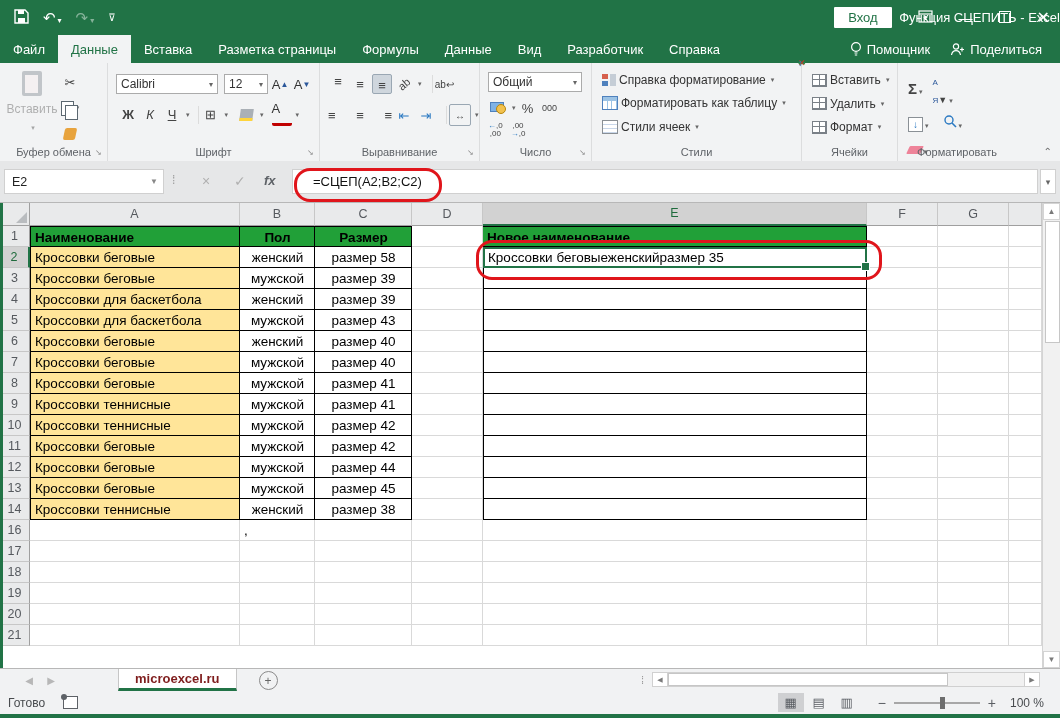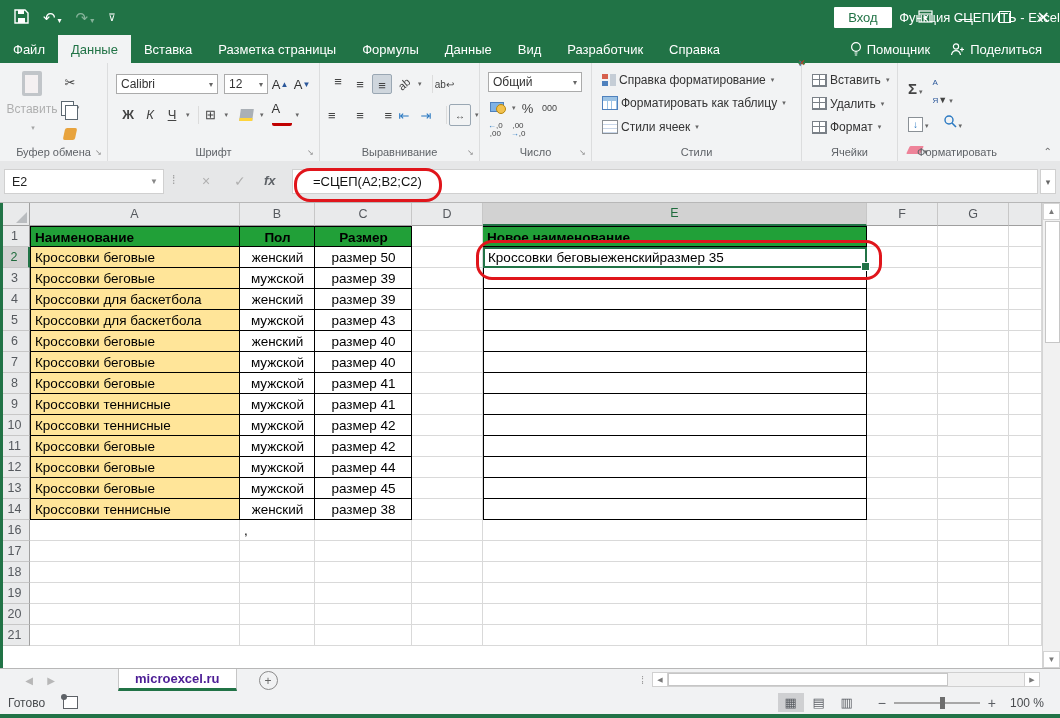--- a/index.html
+++ b/index.html
@@ -105,21 +105,21 @@
   .selrect{position:absolute;border:2px solid #217346;box-sizing:border-box;z-index:40;pointer-events:none}
   .fillhandle{position:absolute;width:7px;height:7px;background:#217346;border:1px solid #fff;box-sizing:content-box;z-index:45;pointer-events:none}
   
   .vscroll{position:absolute;left:1042px;top:0;width:18px;height:465px;background:#f1f1f1;border-left:1px solid #d4d4d4;box-sizing:border-box}
   .varrow{width:100%;height:17px;background:#fff;border:1px solid #d4d4d4;box-sizing:border-box;color:#7a7a7a;font-size:8px;text-align:center;line-height:15px;cursor:pointer}
   .vthumb{position:absolute;left:2px;top:18px;width:13px;height:120px;background:#fff;border:1px solid #c6c6c6;cursor:grab}
   .varrow.bottom{position:absolute;bottom:0}
   
   .sheetbar{left:0;top:668px;width:1060px;height:23px;background:#f1f2f3;border-top:1px solid #b7b7b7;box-sizing:border-box;display:flex;align-items:stretch;font-size:12px;color:#555}
   .navarr{width:22px;display:flex;align-items:center;justify-content:center;color:#b7b7b7;font-size:10px;cursor:pointer}
-  .sheettab{margin-left:56px;background:#fff;border-left:1px solid #c6c6c6;border-right:1px solid #c6c6c6;border-bottom:3px solid #217346;box-sizing:border-box;display:flex;align-items:center;padding:0 16px;color:#4c1d95;font-weight:bold;font-size:13px;cursor:pointer}
+  .sheettab{margin-left:56px;background:#fff;border-left:1px solid #c6c6c6;border-right:1px solid #c6c6c6;border-bottom:3px solid #217346;box-sizing:border-box;display:flex;align-items:center;padding:0 16px;color:#7f1d1d;font-weight:bold;font-size:13px;cursor:pointer}
   .addsheet{width:17px;height:17px;border:1px solid #8a8a8a;border-radius:50%;color:#666;display:flex;align-items:center;justify-content:center;font-size:12px;margin:2px 0 0 22px;cursor:pointer}
   .hdots{margin-left:auto;color:#9b9b9b;font-size:11px;display:flex;align-items:center;cursor:pointer}
   .hscroll{width:388px;height:15px;margin:3px 20px 0 8px;display:flex;align-items:stretch}
   .harrow{width:16px;background:#fff;border:1px solid #d0d0d0;box-sizing:border-box;font-size:7px;color:#7a7a7a;display:flex;align-items:center;justify-content:center;cursor:pointer}
   .htrack{flex:1;background:#f1f1f1;border-top:1px solid #d0d0d0;border-bottom:1px solid #d0d0d0;position:relative}
   .hthumb{position:absolute;left:0;top:0;bottom:0;width:78%;background:#fff;border:1px solid #c6c6c6;cursor:grab}
   
   .statusbar{left:0;top:691px;width:1060px;height:23px;background:#f1f2f3;display:flex;align-items:center;font-size:12px;color:#484b4e}
   .ready{margin-left:8px}
   .macro-ic{width:13px;height:11px;border:1px solid #5d6166;margin-left:18px;position:relative;background:#fff;cursor:pointer}
@@ -415,21 +415,21 @@
         <div class="gcell" style="width: 71px; height: 21px;"></div>
         <div class="gcell g-green" style="width: 384px; height: 21px;">Новое наименование</div>
         <div class="gcell" style="width: 71px; height: 21px;"></div>
         <div class="gcell" style="width: 71px; height: 21px;"></div>
         <div class="gcell" style="width: 33px; height: 21px;"></div>
       </div>
       <div class="grow">
         <div class="rh rowsel" style="width: 30px; height: 21px;">2</div>
         <div class="gcell g-yellow bl" style="width: 210px; height: 21px;">Кроссовки беговые</div>
         <div class="gcell g-bord ctr" style="width: 75px; height: 21px;">женский</div>
-        <div class="gcell g-bord ctr" style="width: 97px; height: 21px;">размер 50</div>
+        <div class="gcell g-bord ctr" style="width: 97px; height: 21px;">размер 58</div>
         <div class="gcell" style="width: 71px; height: 21px;"></div>
         <div class="gcell g-bord bl" style="width: 384px; height: 21px;">Кроссовки беговыеженскийразмер 35</div>
         <div class="gcell" style="width: 71px; height: 21px;"></div>
         <div class="gcell" style="width: 71px; height: 21px;"></div>
         <div class="gcell" style="width: 33px; height: 21px;"></div>
       </div>
       <div class="grow">
         <div class="rh" style="width: 30px; height: 21px;">3</div>
         <div class="gcell g-yellow bl" style="width: 210px; height: 21px;">Кроссовки беговые</div>
         <div class="gcell g-bord ctr" style="width: 75px; height: 21px;">мужской</div>

